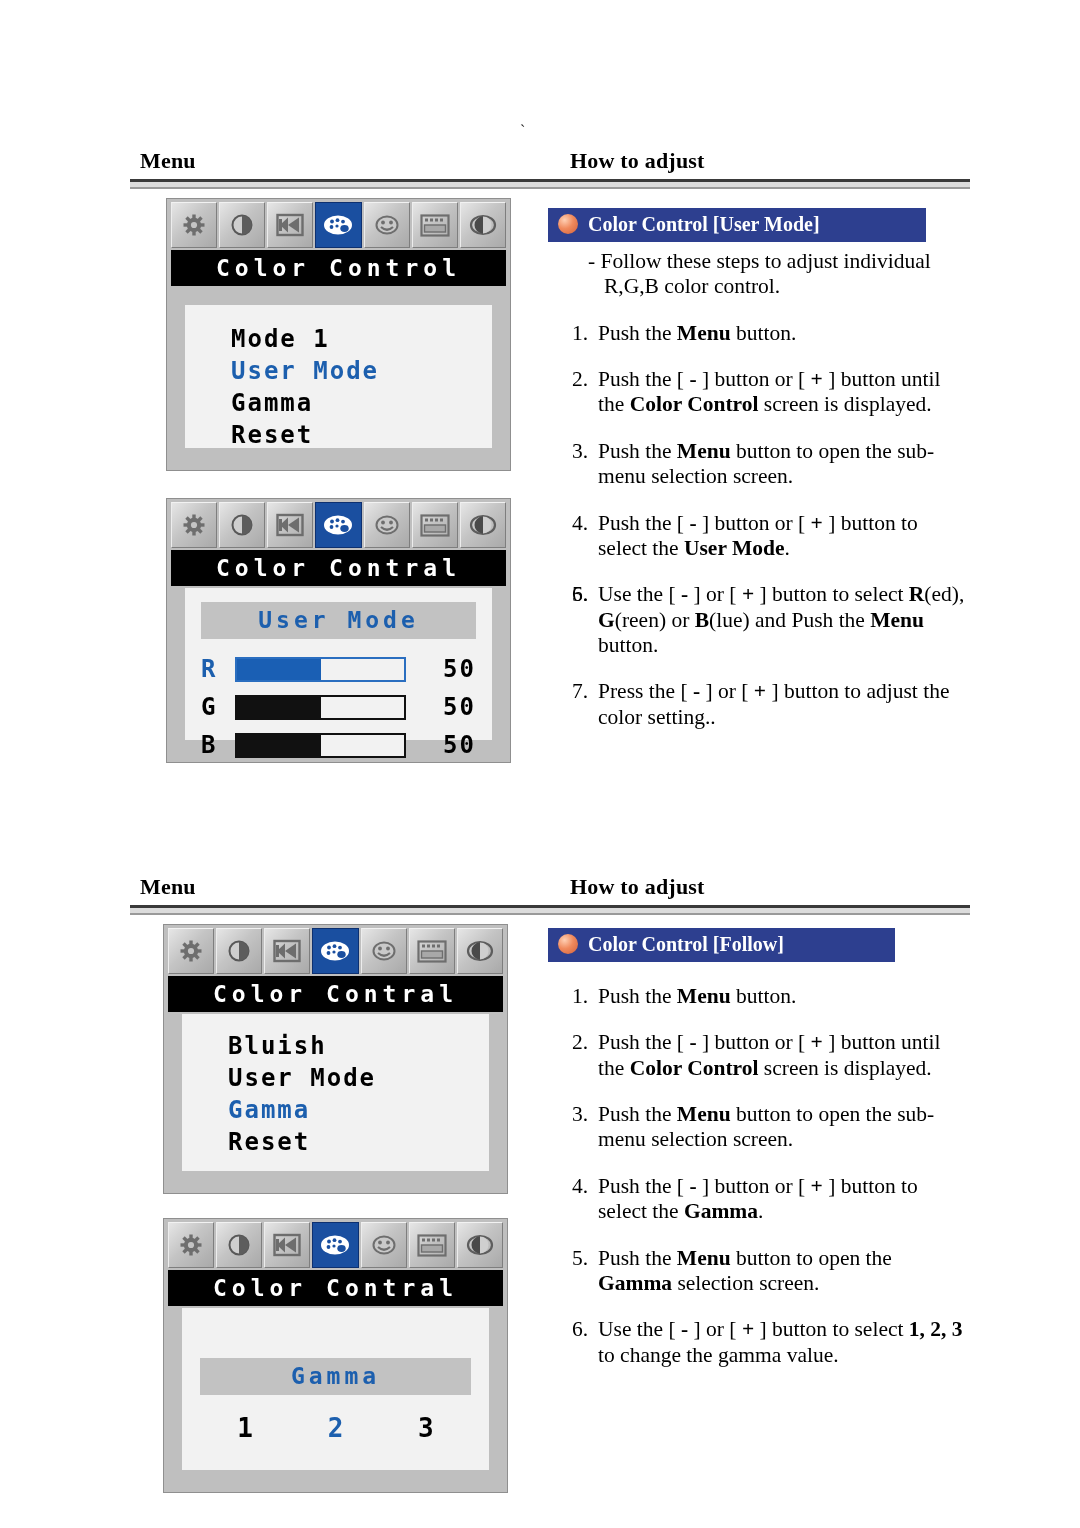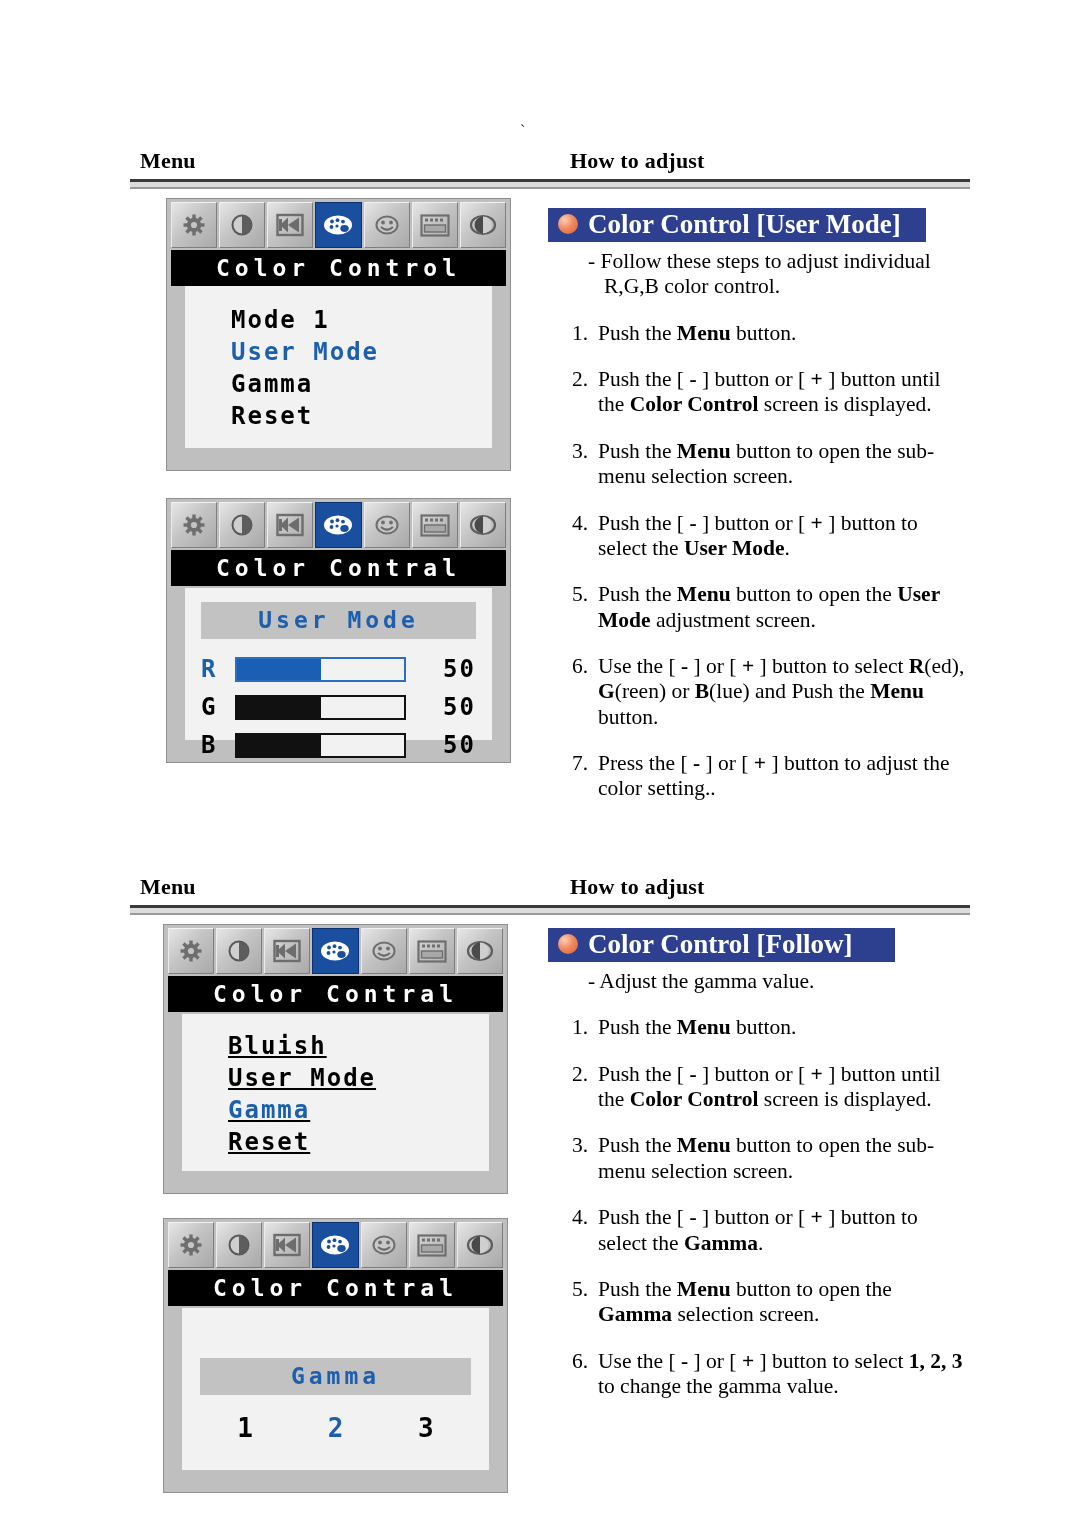--- a/index.html
+++ b/index.html
@@ -120,21 +120,21 @@
   }
   .gamma-nums span{flex:1 1 0;text-align:center;}
   .gamma-nums .hl{color:#1c5fae;}
 
   
   .banner{
     position:absolute;
     background:#2d3f8f;
     color:#fff;
     font-weight:bold;
-    font-size:27px;
+    font-size:20px;
     padding:3px 12px 5px 10px;
     display:flex;align-items:center;gap:10px;
     white-space:nowrap;
     box-sizing:border-box;
   }
   .bullet{
     width:20px;height:20px;border-radius:50%;
     background:radial-gradient(circle at 33% 30%, #ffd0b4 0%, #f08a5d 45%, #d2603a 100%);
     flex:0 0 auto;
   }
@@ -239,21 +239,21 @@
       </div>
       <div class="ibtn">
         <svg width="30" height="24" viewBox="0 0 30 24">
             <ellipse cx="15" cy="12" rx="12" ry="9" fill="none" stroke="#5d5d5d" stroke-width="2.2"></ellipse>
             <path d="M15 3.5 a8.5 8.5 0 0 0 0 17 z" fill="#4a4a4a"></path>
             <path d="M15 3.5 a8.5 8.5 0 0 1 0 17 z" fill="#cfcfcf"></path>
           </svg>
       </div>
     </div>
     <div class="osd-title" style="top:51px">Color Control</div>
-    <div class="osd-body" style="top:87px;bottom:22px;padding:22px 4px 0 46px;">
+    <div class="osd-body" style="top:106px;bottom:22px;padding:22px 4px 0 46px;">
       <div class="osd-list">
         <div>Mode 1</div>
         <div class="hl">User Mode</div>
         <div>Gamma</div>
         <div>Reset</div>
       </div>
     </div>
   </div>
 
   <div class="osd" style="left:166px;top:498px;width:345px;height:265px;">
@@ -359,21 +359,21 @@
     <span class="bullet"></span>
     <span>Color Control [User Mode]</span>
   </div>
   <div class="steps" style="left:572px;top:243px;width:395px;">
     <div class="dash">-  Follow these steps to adjust individual R,G,B color control.</div>
     <ol>
       <li><span class="num">1.</span><span>Push the <b>Menu</b> button.</span></li>
       <li><span class="num">2.</span><span>Push the [ <b>-</b> ]  button or [ <b>+</b> ]  button until the <b>Color Control</b> screen is displayed.</span></li>
       <li><span class="num">3.</span><span>Push the <b>Menu</b> button to open the sub-menu selection screen.</span></li>
       <li><span class="num">4.</span><span>Push the [ <b>-</b> ]  button or [ <b>+</b> ] button to select the <b>User Mode</b>.</span></li>
-      <li><span class="num">5.</span><span>Push the <b>Menu</b> button to open the <b>User Mode</b> adjustment screen.</span></li>
+      <li><span class="num">5.</span></li>
       <li><span class="num">6.</span><span>Use the [ <b>-</b> ]  or [ <b>+</b> ] button to select <b>R</b>(ed), <b>G</b>(reen) or <b>B</b>(lue) and Push the <b>Menu</b> button.</span></li>
       <li><span class="num">7.</span><span>Press the [ <b>-</b> ]  or [ <b>+</b> ]  button to adjust the color setting..</span></li>
     </ol>
   </div>
 
   <div class="sect-head" style="top:874px">
     <div class="menu-lbl">Menu</div>
     <div class="how-lbl">How to adjust</div>
     <div class="rule"></div>
   </div>
@@ -443,21 +443,21 @@
       </div>
       <div class="ibtn">
         <svg width="30" height="24" viewBox="0 0 30 24">
             <ellipse cx="15" cy="12" rx="12" ry="9" fill="none" stroke="#5d5d5d" stroke-width="2.2"></ellipse>
             <path d="M15 3.5 a8.5 8.5 0 0 0 0 17 z" fill="#4a4a4a"></path>
             <path d="M15 3.5 a8.5 8.5 0 0 1 0 17 z" fill="#cfcfcf"></path>
           </svg>
       </div>
     </div>
     <div class="osd-title" style="top:51px">Color Contral</div>
-    <div class="osd-body" style="top:89px;bottom:22px;padding:20px 0 12px 46px;text-decoration:underline;">
+    <div class="osd-body" style="top:89px;bottom:22px;padding:20px 0 12px 46px;">
       <div class="osd-list">
         <div>Bluish</div>
         <div>User Mode</div>
         <div class="hl">Gamma</div>
         <div>Reset</div>
       </div>
     </div>
   </div>
 
   <div class="osd" style="left:163px;top:1218px;width:345px;height:275px;">
@@ -541,21 +541,20 @@
         <span>3</span>
       </div>
     </div>
   </div>
 
   <div class="banner" style="left:548px;top:928px;width:347px;height:34px;">
     <span class="bullet"></span>
     <span>Color Control [Follow]</span>
   </div>
   <div class="steps" style="left:572px;top:963px;width:395px;">
-    <div class="dash">-  Adjust the gamma value.</div>
     <ol>
       <li><span class="num">1.</span><span>Push the <b>Menu</b> button.</span></li>
       <li><span class="num">2.</span><span>Push the [ <b>-</b> ]  button or [ <b>+</b> ]  button until the <b>Color Control</b> screen is displayed.</span></li>
       <li><span class="num">3.</span><span>Push the <b>Menu</b> button to open the sub-menu selection screen.</span></li>
       <li><span class="num">4.</span><span>Push the [ <b>-</b> ]  button or [ <b>+</b> ]  button to select the <b>Gamma</b>.</span></li>
       <li><span class="num">5.</span><span>Push the <b>Menu</b> button to open the <b>Gamma</b> selection screen.</span></li>
       <li><span class="num">6.</span><span>Use the [ <b>-</b> ]  or [ <b>+</b> ] button to select <b>1, 2, 3</b> to change the gamma value.</span></li>
     </ol>
   </div>
 

